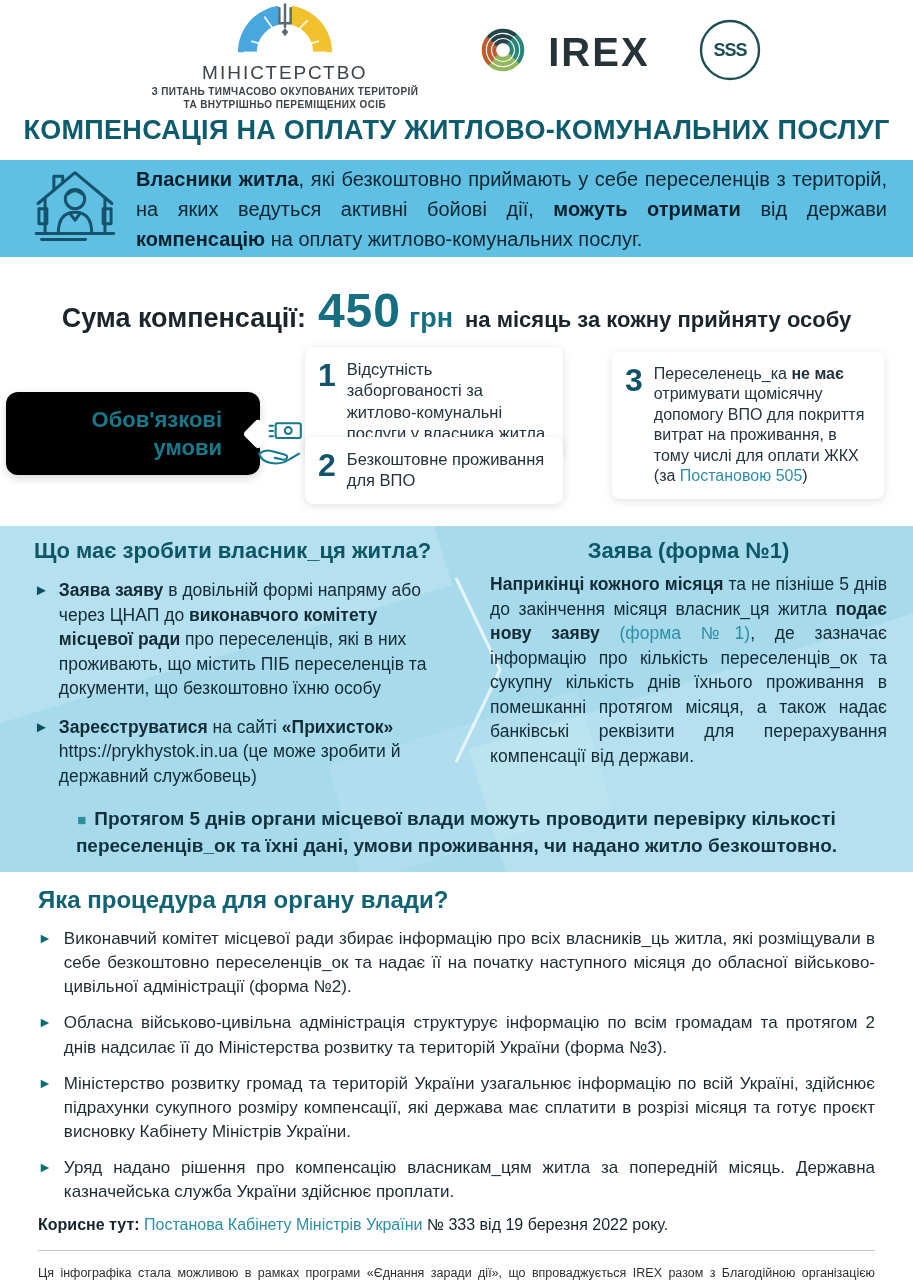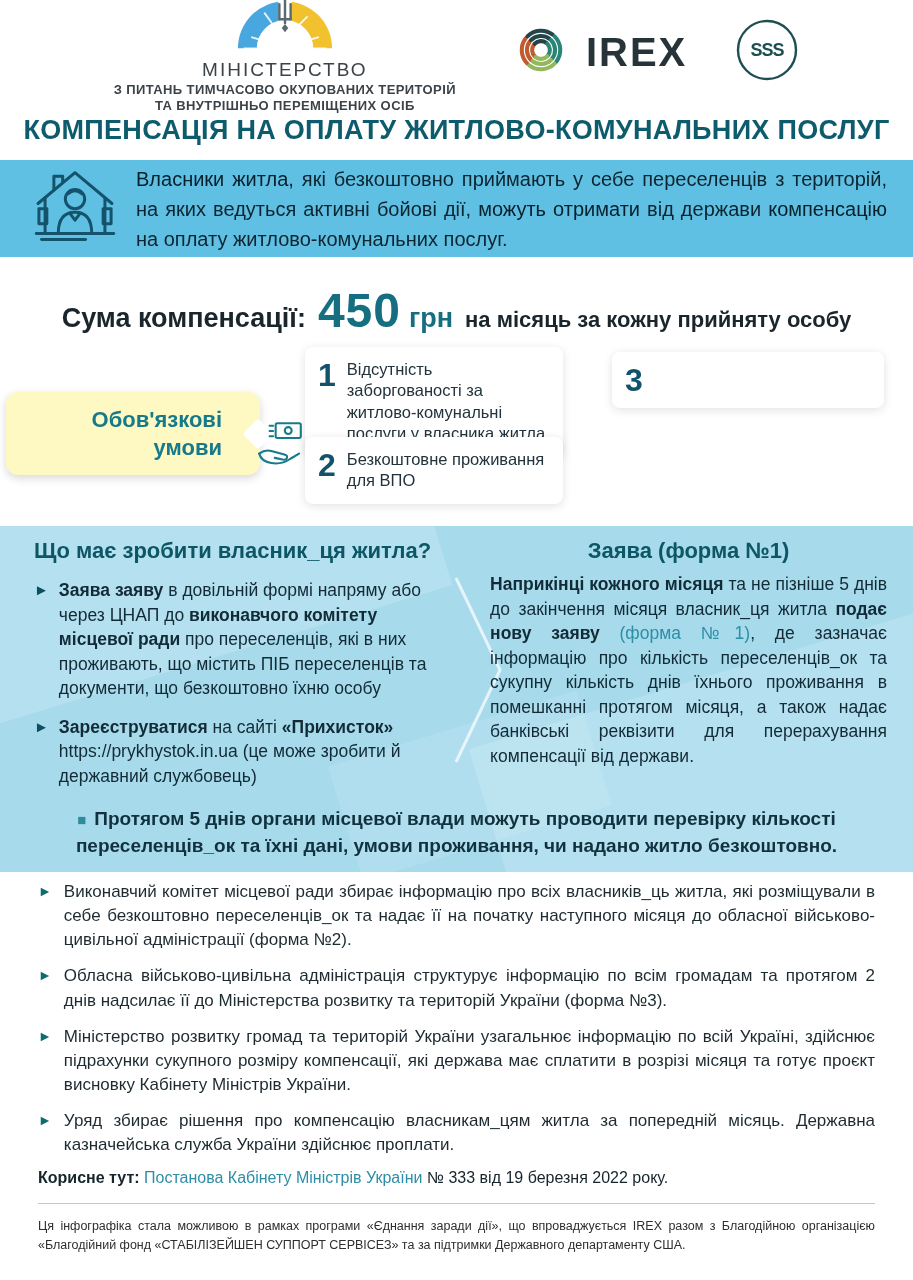--- a/index.html
+++ b/index.html
@@ -3,43 +3,43 @@
 <meta charset="utf-8">
 <style>
   * { box-sizing: border-box; }
   body { margin:0; background:#ffffff; font-family:"Liberation Sans", sans-serif; }
   .page { width:913px; height:1280px; position:relative; background:#fff; overflow:hidden; }
 
   
   .header { height:100px; display:flex; align-items:center; justify-content:center; gap:48px; padding-top:4px; }
   .ministry { display:flex; flex-direction:column; align-items:center; line-height:1.1; }
   .ministry-name { font-size:19px; letter-spacing:2px; color:#3c4348; margin-top:2px; }
-  .ministry-sub { font-size:13px; font-weight:bold; color:#3c4348; letter-spacing:.4px; margin-top:2px; }
+  .ministry-sub { font-size:10px; font-weight:bold; color:#3c4348; letter-spacing:.4px; margin-top:2px; }
   .irex { display:flex; align-items:center; gap:8px; }
   .irex-word { font-size:40px; font-weight:600; color:#26343a; letter-spacing:2px; }
 
   
   .title-wrap { height:60px; display:flex; align-items:center; justify-content:center; }
   .page-title { font-size:27px; font-weight:800; color:#0d5c6d; letter-spacing:.3px; }
 
   
   .band { height:97px; background:#5fc0e3; display:flex; align-items:center; gap:16px; padding:6px 26px 6px 30px; }
   .band-text { flex:1; font-size:20px; font-weight:500; color:#0d2530; line-height:1.5; text-align:justify; }
-  .band-text b { font-weight:400; color:#06202c; }
+  .band-text b { font-weight:700; color:#06202c; }
 
   
   .amount { height:83px; display:flex; align-items:baseline; justify-content:center; gap:12px; padding-top:26px; }
   .amount-label { font-size:27px; font-weight:800; color:#1a262c; }
   .amount-value { font-size:48px; font-weight:800; color:#156f80; letter-spacing:1px; }
   .amount-cur { font-size:27px; font-weight:700; color:#156f80; margin-left:-4px; }
   .amount-suffix { font-size:22px; font-weight:600; color:#1a262c; }
 
   
   .conditions { height:186px; position:relative; }
-  .cond-label { position:absolute; left:6px; top:52px; width:254px; background:#fef9c3; border-radius:12px;
+  .cond-label { position:absolute; left:6px; top:52px; width:254px; background:#000000; border-radius:12px;
                 box-shadow:0 3px 10px rgba(0,0,0,.16); padding:14px 38px 14px 14px; text-align:right;
                 color:#177a8a; font-weight:800; font-size:22px; line-height:1.25; }
   .cond-label::after { content:""; position:absolute; right:-9px; top:50%; width:22px; height:22px;
                        background:#fff; transform:translateY(-50%) rotate(45deg); border-radius:4px; }
   .hand-icon-wrap { position:absolute; left:254px; top:78px; z-index:2; }
   .card { position:absolute; background:#fff; border-radius:8px; box-shadow:0 2px 10px rgba(0,0,0,.12);
           display:flex; gap:11px; padding:12px 13px; }
   .card-num { font-size:32px; font-weight:800; color:#12536b; line-height:1; }
   .card-text { font-size:16.5px; color:#22333c; line-height:1.3; }
   .card-text b { font-weight:800; }
@@ -195,20 +195,21 @@
     <div class="card card1">
       <span class="card-num">1</span>
       <span class="card-text">Відсутність заборгованості за житлово-комунальні послуги у власника житла</span>
     </div>
     <div class="card card2">
       <span class="card-num">2</span>
       <span class="card-text">Безкоштовне проживання для ВПО</span>
     </div>
     <div class="card card3">
       <span class="card-num">3</span>
+      <span class="card-text"><span>Переселенець_ка </span><b>не має</b><span> отримувати щомісячну допомогу ВПО для покриття витрат на проживання, в тому числі для оплати ЖКХ (за </span><a href="#" class="tlink">Постановою 505</a><span>)</span></span>
     </div>
   </div>
 
   <div class="bluesec">
     <div class="deco deco1"></div>
     <div class="deco deco2"></div>
     <div class="deco deco3"></div>
     <div class="chevron-wrap">
       <svg width="58" height="200">
           <polyline points="4,8 48,100 4,192" stroke="rgba(255,255,255,.7)" stroke-width="3" fill="none"></polyline>
@@ -233,36 +234,37 @@
         <p><b>Наприкінці кожного місяця</b><span> та не пізніше 5 днів до закінчення місяця власник_ця житла </span><b>подає нову заяву</b><a href="#" class="tlink"> (форма №1)</a><span>, де зазначає інформацію про кількість переселенців_ок та сукупну кількість днів їхнього проживання в помешканні протягом місяця, а також надає банківські реквізити для перерахування компенсації від держави.</span></p>
       </div>
     </div>
 
     <div class="note">
       <span class="note-sq">■</span><span>Протягом 5 днів органи місцевої влади можуть проводити перевірку кількості переселенців_ок та їхні дані, умови проживання, чи надано житло безкоштовно.</span>
     </div>
   </div>
 
   <div class="procedure">
+    <h2 class="proc-h">Яка процедура для органу влади?</h2>
 
     <div class="pb">
       <span class="p-arrow">►</span>
       <span class="p-text">Виконавчий комітет місцевої ради збирає інформацію про всіх власників_ць житла, які розміщували в себе безкоштовно переселенців_ок та надає її на початку наступного місяця до обласної військово-цивільної адміністрації (форма №2).</span>
     </div>
     <div class="pb">
       <span class="p-arrow">►</span>
       <span class="p-text">Обласна військово-цивільна адміністрація структурує інформацію по всім громадам та протягом 2 днів надсилає її до Міністерства розвитку та територій України (форма №3).</span>
     </div>
     <div class="pb">
       <span class="p-arrow">►</span>
       <span class="p-text">Міністерство розвитку громад та територій України узагальнює інформацію по всій Україні, здійснює підрахунки сукупного розміру компенсації, які держава має сплатити в розрізі місяця та готує проєкт висновку Кабінету Міністрів України.</span>
     </div>
     <div class="pb">
       <span class="p-arrow">►</span>
-      <span class="p-text">Уряд збирає рішення про компенсацію власникам_цям житла за попередній місяць. Державна казначейська служба України здійснює проплати.</span>
+      <span class="p-text">Уряд надано рішення про компенсацію власникам_цям житла за попередній місяць. Державна казначейська служба України здійснює проплати.</span>
     </div>
 
     <p class="useful">
       <b>Корисне тут:</b>
       <a href="#" class="tlink">Постанова Кабінету Міністрів України</a>
       <span>№ 333 від 19 березня 2022 року.</span>
     </p>
 
     <div class="divider"></div>
     <p class="footnote">Ця інфографіка стала можливою в рамках програми «Єднання заради дії», що впроваджується IREX разом з Благодійною організацією «Благодійний фонд «СТАБІЛІЗЕЙШЕН СУППОРТ СЕРВІСЕЗ» та за підтримки Державного департаменту США.</p>

